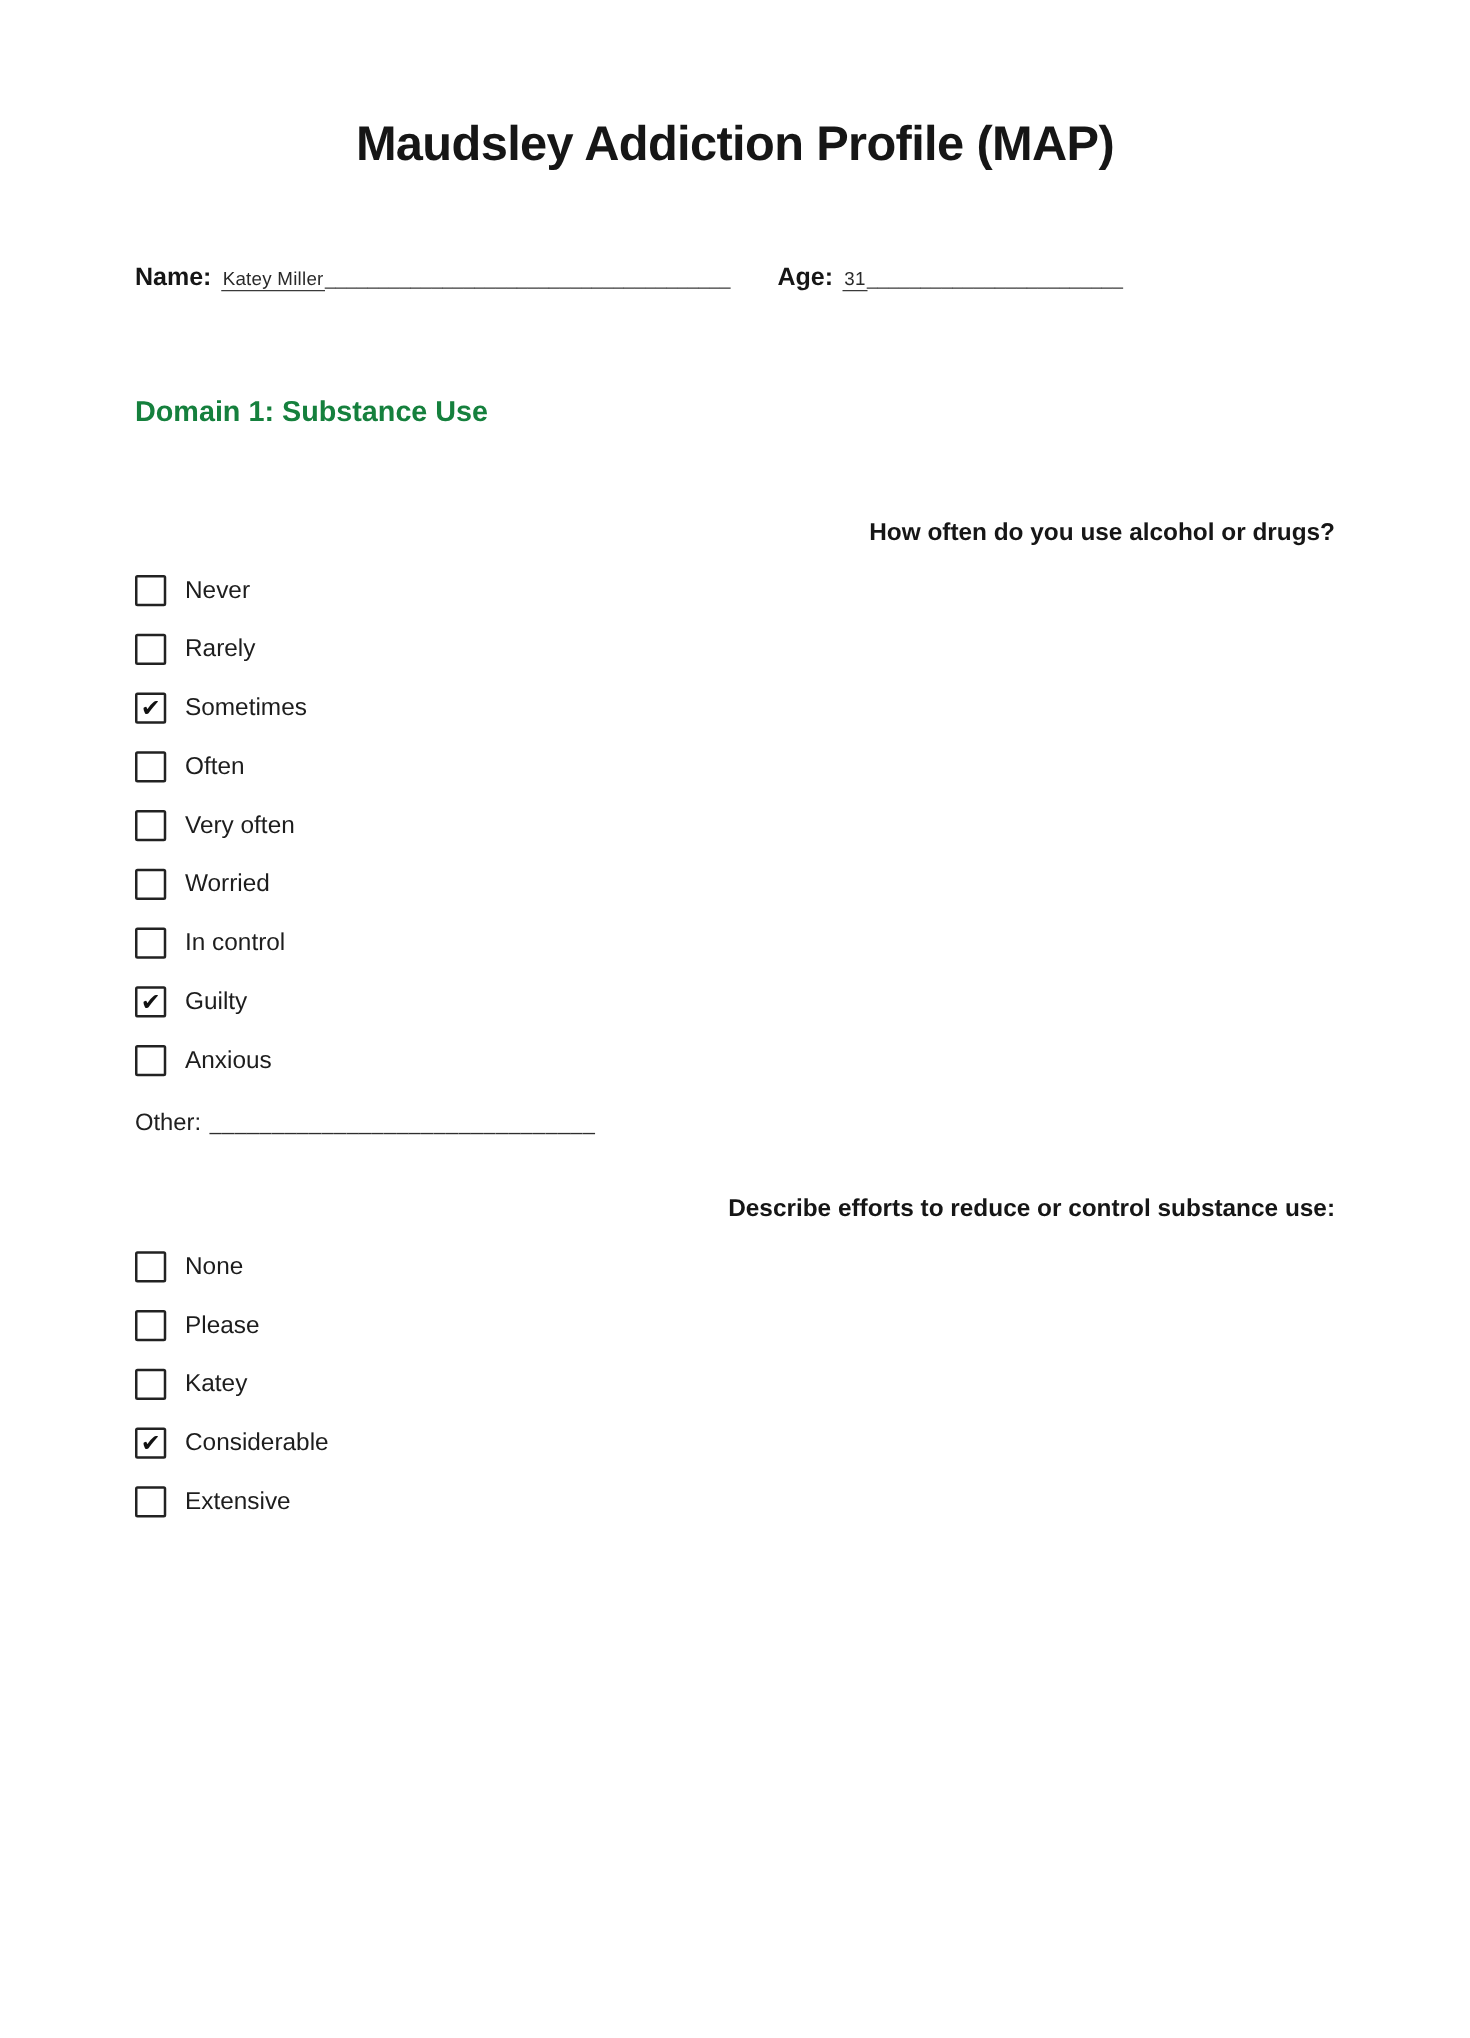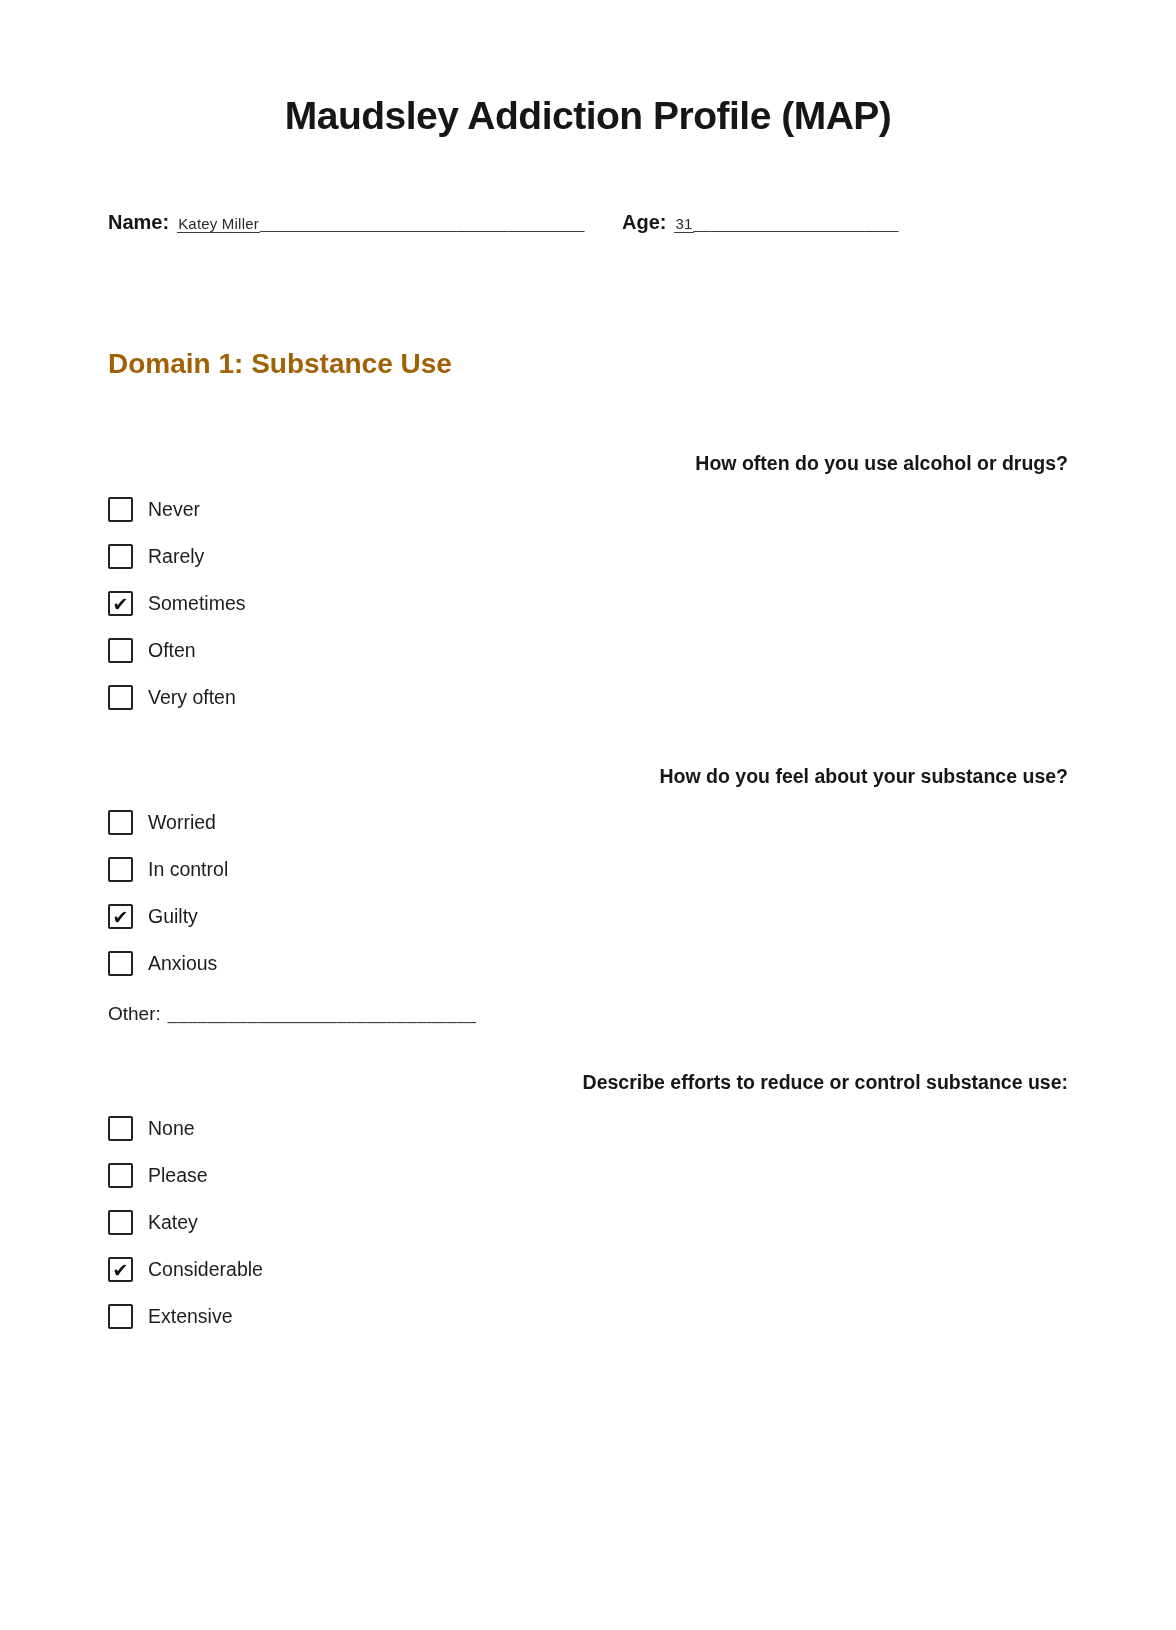--- a/index.html
+++ b/index.html
@@ -21,21 +21,21 @@
   .field { display:flex; align-items:baseline; }
   .name-field { width:514px; }
   .field-label { font-weight:bold; font-size:20px; color:#161616; margin-right:8px; white-space:nowrap; }
   .field-fill { font-size:15px; color:#2a2a2a; letter-spacing:0.2px; white-space:nowrap; }
   .field-value { border-bottom:1.5px solid #3a3a3a; padding:0 1px;margin-top:16px; }
   .field-line { color:#2f2f2f; }
 
   .instructions { margin-top:62px; max-width:935px; font-size:19px; line-height:26px; color:#202020; }
   .instructions b { color:#131313; }
 
-  .domain-heading { margin-top:114px; font-size:28px; font-weight:bold; color:#a16207; }
+  .domain-heading { margin-top:82px; font-size:23px; font-weight:bold; color:#15803d; }
 
   .question { margin:0; }
   .prompt { margin-top:70px; font-size:19.5px; font-weight:bold; color:#161616; line-height:26px;text-align:right; }
   .question + .question .prompt,
   #questions > .question:nth-child(2) .prompt { margin-top:52px; }
   #questions > .question:nth-child(3) .prompt { margin-top:44px; }
 
   .options { }
   .option { display:flex; align-items:center; margin-top:20px; height:27px; cursor:default; }
   .checkbox {
@@ -111,21 +111,20 @@
   <div class="option">
     <span class="checkbox">
               <span class="check"></span>
             </span>
     <span class="option-label">Very often</span>
   </div>
 </div>
   </section>
 
   <section class="question">
-    <h3 class="prompt">How do you feel about your substance use?</h3>
     <div class="options">
   <div class="option">
     <span class="checkbox">
               <span class="check"></span>
             </span>
     <span class="option-label">Worried</span>
   </div>
 
   <div class="option">
     <span class="checkbox">

